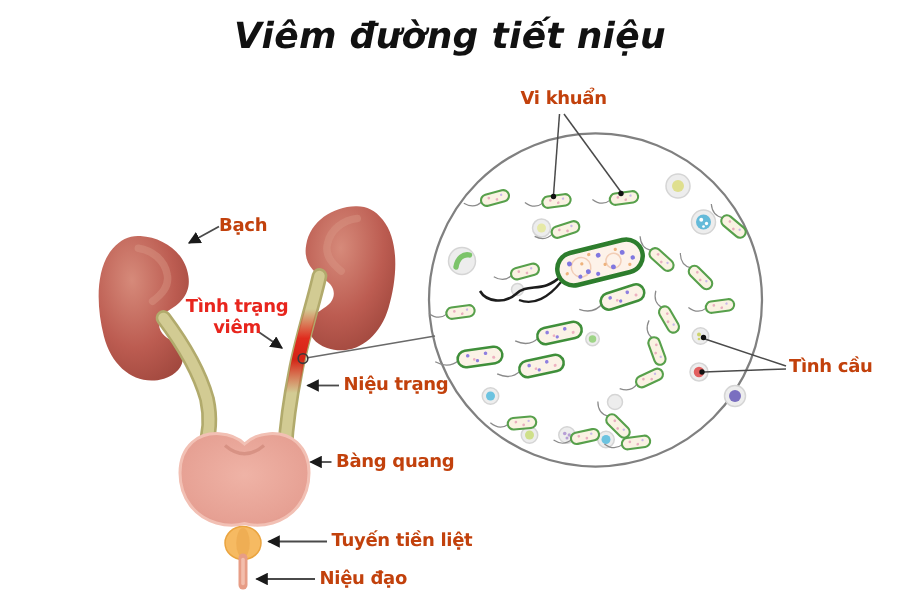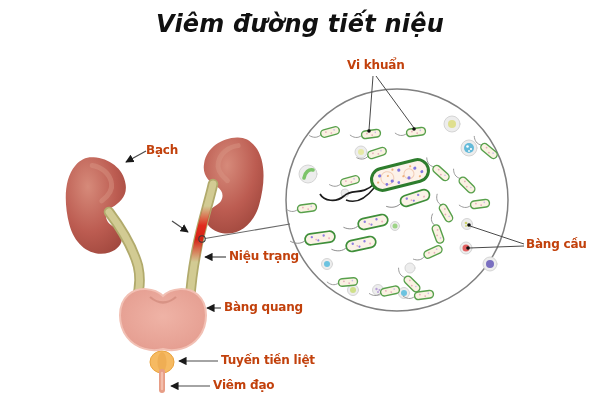--- a/index.html
+++ b/index.html
@@ -245,20 +245,21 @@
       <line x1="146" y1="151" x2="126" y2="162" marker-end="url(#ah)"></line>
       <line x1="172" y1="221" x2="188" y2="232" marker-end="url(#ah)"></line>
       <line x1="226" y1="257" x2="205" y2="257" marker-end="url(#ah)"></line>
       <line x1="221" y1="308" x2="207" y2="308" marker-end="url(#ah)"></line>
       <line x1="218" y1="361" x2="179" y2="361" marker-end="url(#ah)"></line>
       <line x1="210" y1="386" x2="171" y2="386" marker-end="url(#ah)"></line>
     </g>
   </svg>
 
   <div class="lbl" style="left:146px;top:144px;">Bạch</div>
+  <div class="lbl-red" style="left:122px;top:197px;">Tình trạng viêm</div>
   <div class="lbl" style="left:229px;top:250px;">Niệu trạng</div>
   <div class="lbl" style="left:224px;top:301px;text-align:center;">Bàng quang</div>
   <div class="lbl" style="left:221px;top:354px;">Tuyến tiền liệt</div>
-  <div class="lbl" style="left:213px;top:379px;">Viêm đạo</div>
+  <div class="lbl" style="left:213px;top:379px;">Niệu đạo</div>
   <div class="lbl" style="left:347px;top:59px;">Vi khuẩn</div>
-  <div class="lbl" style="left:526px;top:238px;">Bàng cầu</div>
+  <div class="lbl" style="left:526px;top:238px;">Tình cầu</div>
 
 </div>
 
 </body></html>

